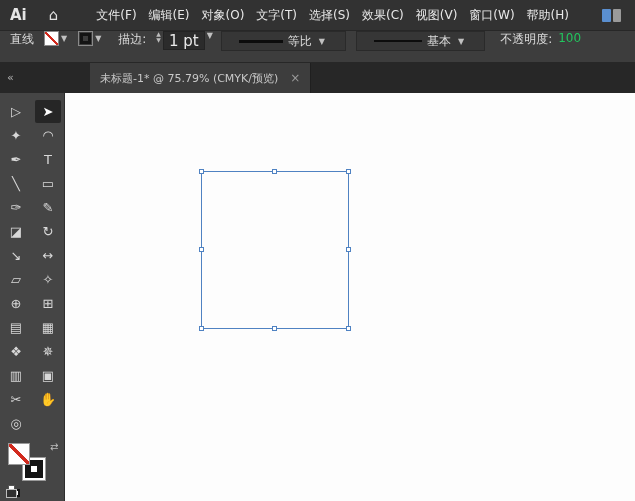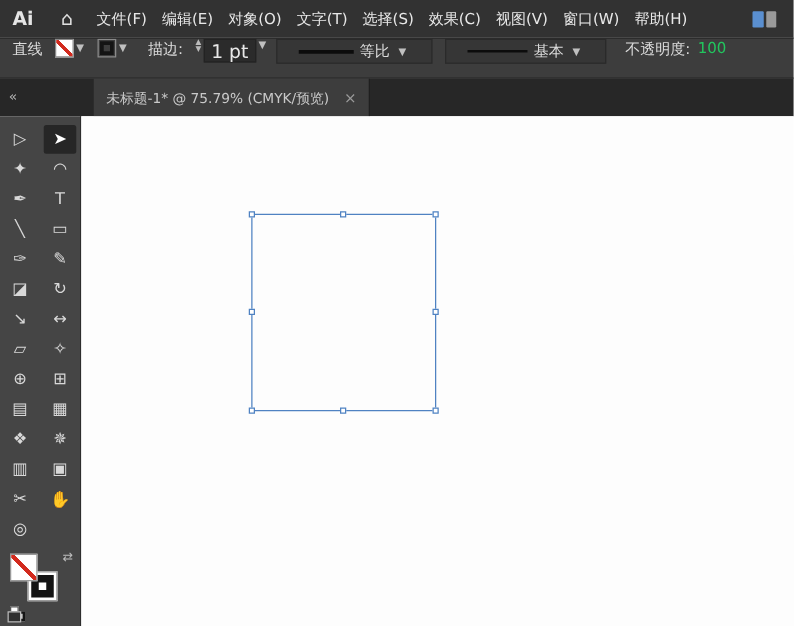--- a/index.html
+++ b/index.html
@@ -4,21 +4,21 @@
 <style>
   * { margin:0; padding:0; box-sizing:border-box; }
   html,body { width:635px; height:501px; overflow:hidden; }
   body { font-family:"DejaVu Sans", sans-serif; background:#fff; position:relative; }
 
   
   .menubar { position:absolute; top:0; left:0; right:0; height:30px; background:#323232;
              display:flex; align-items:center; color:#e8e8e8; }
   .logo { color:#e5e5e5; font-weight:bold; font-size:15px; padding:0 12px 0 10px; }
   .home-icon { font-size:15px; padding:0 10px; color:#e0e0e0; }
-  .menus { display:flex; margin-left:3px; }
+  .menus { display:flex; margin-left:22px; }
   .menu-item { font-size:12px; padding:0 6px; line-height:30px; white-space:nowrap; cursor:default; }
   .workspace { margin-left:auto; margin-right:14px; display:flex; gap:2px; align-items:center; }
   .ws1 { width:9px; height:13px; background:#5a8fd0; border-radius:1px; display:inline-block; }
   .ws2 { width:8px; height:13px; background:#9a9a9a; border-radius:1px; display:inline-block; }
 
   
   .controlbar { position:absolute; top:30px; left:0; right:0; height:33px; background:#3d3d3d;
                 border-top:1px solid #272727; border-bottom:1px solid #272727;
                 display:flex; align-items:flex-start; color:#dcdcdc; font-size:12px; white-space:nowrap; overflow:hidden; }
   .cb-label { margin:0 6px 0 10px; }
@@ -36,21 +36,21 @@
   .combo { display:flex; align-items:center; border:1px solid #2a2a2a; background:#363636;
            height:20px; padding:0 17px; margin:0 5px; gap:5px; }
   .line-thick { width:44px; height:3px; background:#0c0c0c; }
   .line-thin  { width:48px; height:2px; background:#0c0c0c; }
   .opacity-label { margin-left:10px; }
   .opacity-value { margin-left:6px; color:#22c55e; }
 
   
   .tabbar { position:absolute; top:63px; left:0; right:0; height:30px; background:#272727; }
   .collapse { position:absolute; left:7px; top:8px; color:#b5b5b5; font-size:11px; }
-  .tab { position:absolute; left:75px; top:0; height:30px; background:#3d3d3d; color:#c9c9c9;
+  .tab { position:absolute; left:90px; top:0; height:30px; background:#3d3d3d; color:#c9c9c9;
          font-size:11px; display:flex; align-items:center; padding:0 10px; gap:12px;
          border-right:1px solid #1f1f1f; }
   .tab-close { color:#9b9b9b; font-size:12px; }
 
   
   .toolbar { position:absolute; top:93px; bottom:0; left:0; width:65px; background:#454545;
              border-right:1px solid #2d2d2d; }
   .tools { display:grid; grid-template-columns:26px 26px; justify-content:center; column-gap:6px;
            row-gap:1px; padding-top:7px; }
   .tool { width:26px; height:23px; display:flex; align-items:center; justify-content:center;

